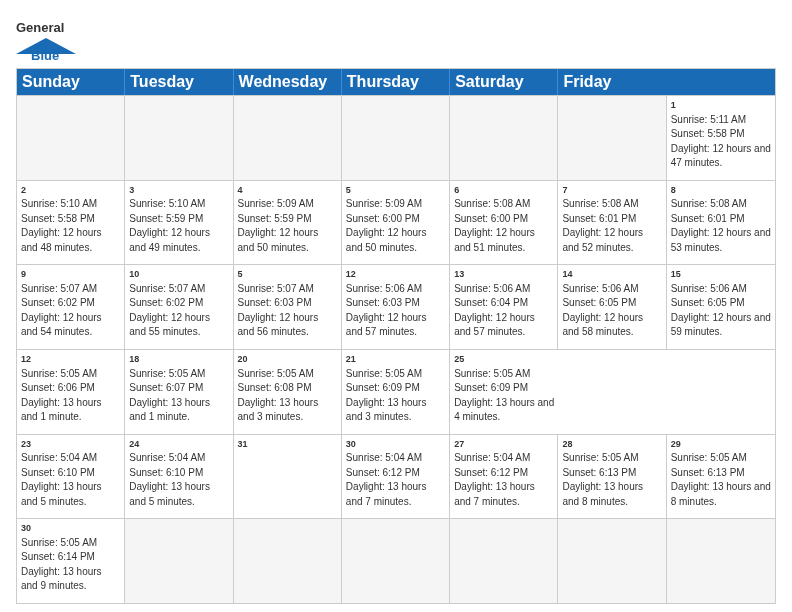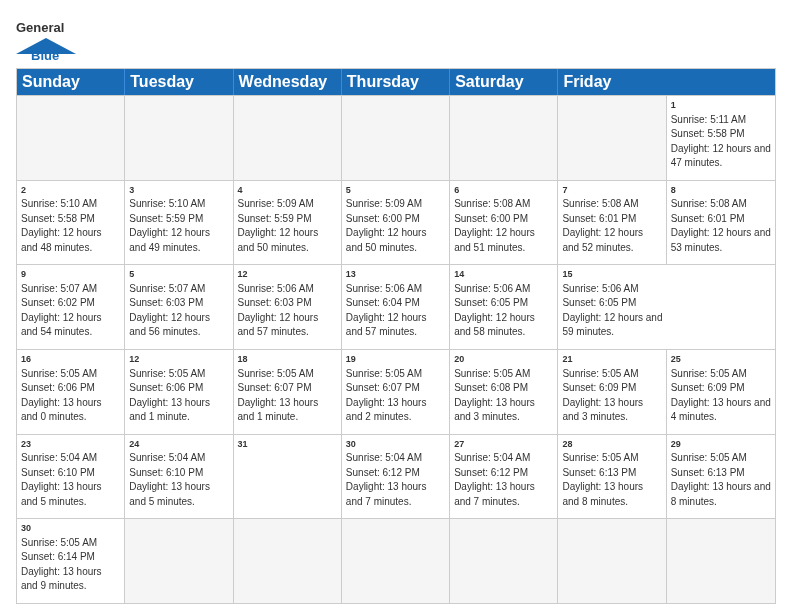--- a/index.html
+++ b/index.html
@@ -190,20 +190,27 @@
         </div>
         <div class="cal-row">
           <div class="cal-cell">
             <span class="day-num">9</span>
             <div class="day-info">Sunrise: 5:07 AM
 Sunset: 6:02 PM
 Daylight: 12 hours
 and 54 minutes.</div>
           </div>
           <div class="cal-cell">
+            <span class="day-num">10</span>
+            <div class="day-info">Sunrise: 5:07 AM
+Sunset: 6:02 PM
+Daylight: 12 hours
+and 55 minutes.</div>
+          </div>
+          <div class="cal-cell">
             <span class="day-num">5</span>
             <div class="day-info">Sunrise: 5:07 AM
 Sunset: 6:03 PM
 Daylight: 12 hours
 and 56 minutes.</div>
           </div>
           <div class="cal-cell">
             <span class="day-num">12</span>
             <div class="day-info">Sunrise: 5:06 AM
 Sunset: 6:03 PM
@@ -227,46 +234,32 @@
           <div class="cal-cell">
             <span class="day-num">15</span>
             <div class="day-info">Sunrise: 5:06 AM
 Sunset: 6:05 PM
 Daylight: 12 hours
 and 59 minutes.</div>
           </div>
         </div>
         <div class="cal-row">
           <div class="cal-cell">
-            <span class="day-num">16</span>
+            <span class="day-num">12</span>
             <div class="day-info">Sunrise: 5:05 AM
 Sunset: 6:06 PM
 Daylight: 13 hours
-and 0 minutes.</div>
-          </div>
-          <div class="cal-cell">
-            <span class="day-num">12</span>
-            <div class="day-info">Sunrise: 5:05 AM
-Sunset: 6:06 PM
-Daylight: 13 hours
 and 1 minute.</div>
           </div>
           <div class="cal-cell">
             <span class="day-num">18</span>
             <div class="day-info">Sunrise: 5:05 AM
 Sunset: 6:07 PM
 Daylight: 13 hours
 and 1 minute.</div>
-          </div>
-          <div class="cal-cell">
-            <span class="day-num">19</span>
-            <div class="day-info">Sunrise: 5:05 AM
-Sunset: 6:07 PM
-Daylight: 13 hours
-and 2 minutes.</div>
           </div>
           <div class="cal-cell">
             <span class="day-num">20</span>
             <div class="day-info">Sunrise: 5:05 AM
 Sunset: 6:08 PM
 Daylight: 13 hours
 and 3 minutes.</div>
           </div>
           <div class="cal-cell">
             <span class="day-num">21</span>

